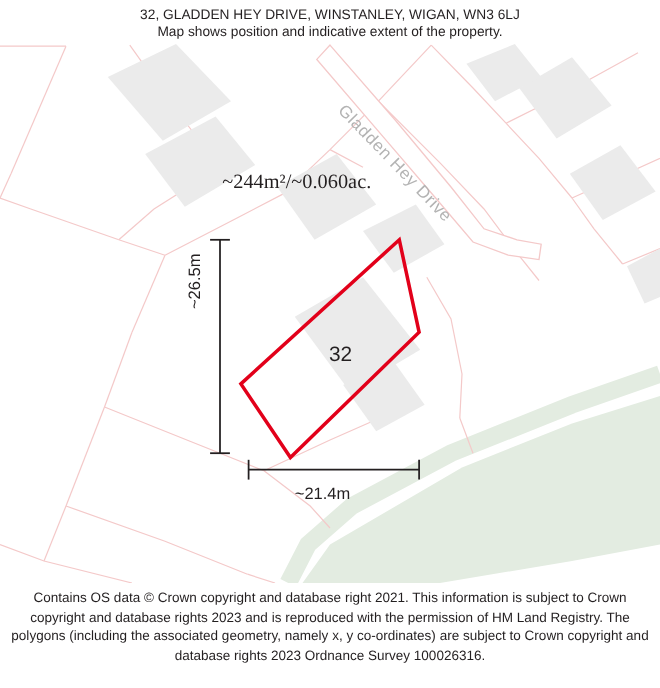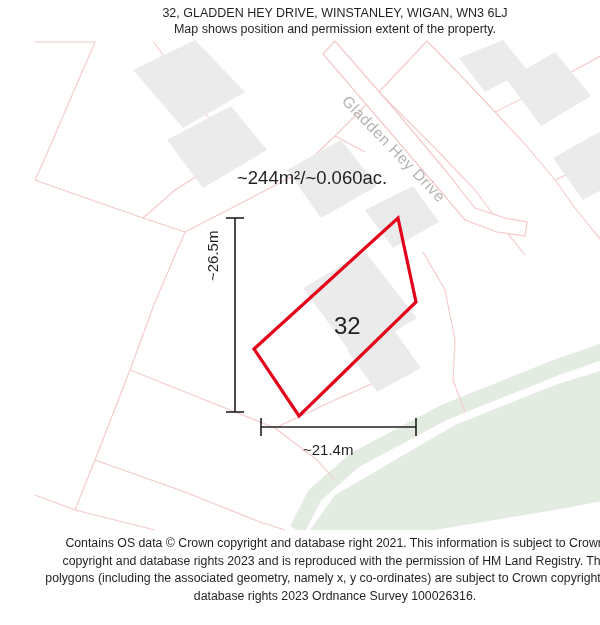--- a/index.html
+++ b/index.html
@@ -11,21 +11,20 @@
     height: 625px;
     background: #ffffff;
     font-family: "Liberation Sans", sans-serif;
     color: #231f20;
     overflow: hidden;
   }
   .page {
     position: relative;
     width: 548px;
     height: 625px;
-    margin-left: 35px;
   }
   .header {
     position: absolute;
     top: 0;
     left: 0;
     width: 600px;
     height: 40px;
     text-align: center;
     padding-top: 5px;
     box-sizing: border-box;
@@ -77,30 +76,31 @@
     transform-origin: left top;
   }
   #horiz-dim-label {
     left: 268px;
     top: 401px;
     text-align: right;
   }
   #area-label {
     position: absolute;
     left: 202px;
-    top: 127px;
+    top: 116px;
     font-size: 18.5px;
     color: #231f20;
     white-space: nowrap;
+    font-family: Liberation Serif, serif;
   }
   #plot-number {
     position: absolute;
     left: 299px;
     top: 272px;
-    font-size: 24px;
+    font-size: 19px;
     color: #231f20;
   }
   #street-name {
     position: absolute;
     left: 316px;
     top: 52px;
     font-size: 15.5px;
     color: #b3b3b3;
     transform: rotate(46deg);
     transform-origin: left top;
@@ -108,21 +108,21 @@
     letter-spacing: 0.6px;
   }
 </style>
 </head>
 <body>
 
 <div class="page">
 
   <div class="header">
     <div class="title">32, GLADDEN HEY DRIVE, WINSTANLEY, WIGAN, WN3 6LJ</div>
-    <div class="subtitle">Map shows position and permission extent of the property.</div>
+    <div class="subtitle">Map shows position and indicative extent of the property.</div>
   </div>
 
   <div class="map-wrap">
     <svg class="map-svg" width="600" height="490" viewBox="0 0 600 490" xmlns="http://www.w3.org/2000/svg">
 
       <rect x="0" y="0" width="600" height="490" fill="#ffffff"></rect>
 
       <g>
         <path d="M275 490 L300 455 L420 385 L520 345 L600 320 L600 455 L520 470 L400 490 Z" fill="#e3ece1" stroke="none"></path>
         <path d="M600 300 L520 328 L410 372 L320 420 L280 455 L262 490" fill="none" stroke="#e3ece1" stroke-width="16"></path>

